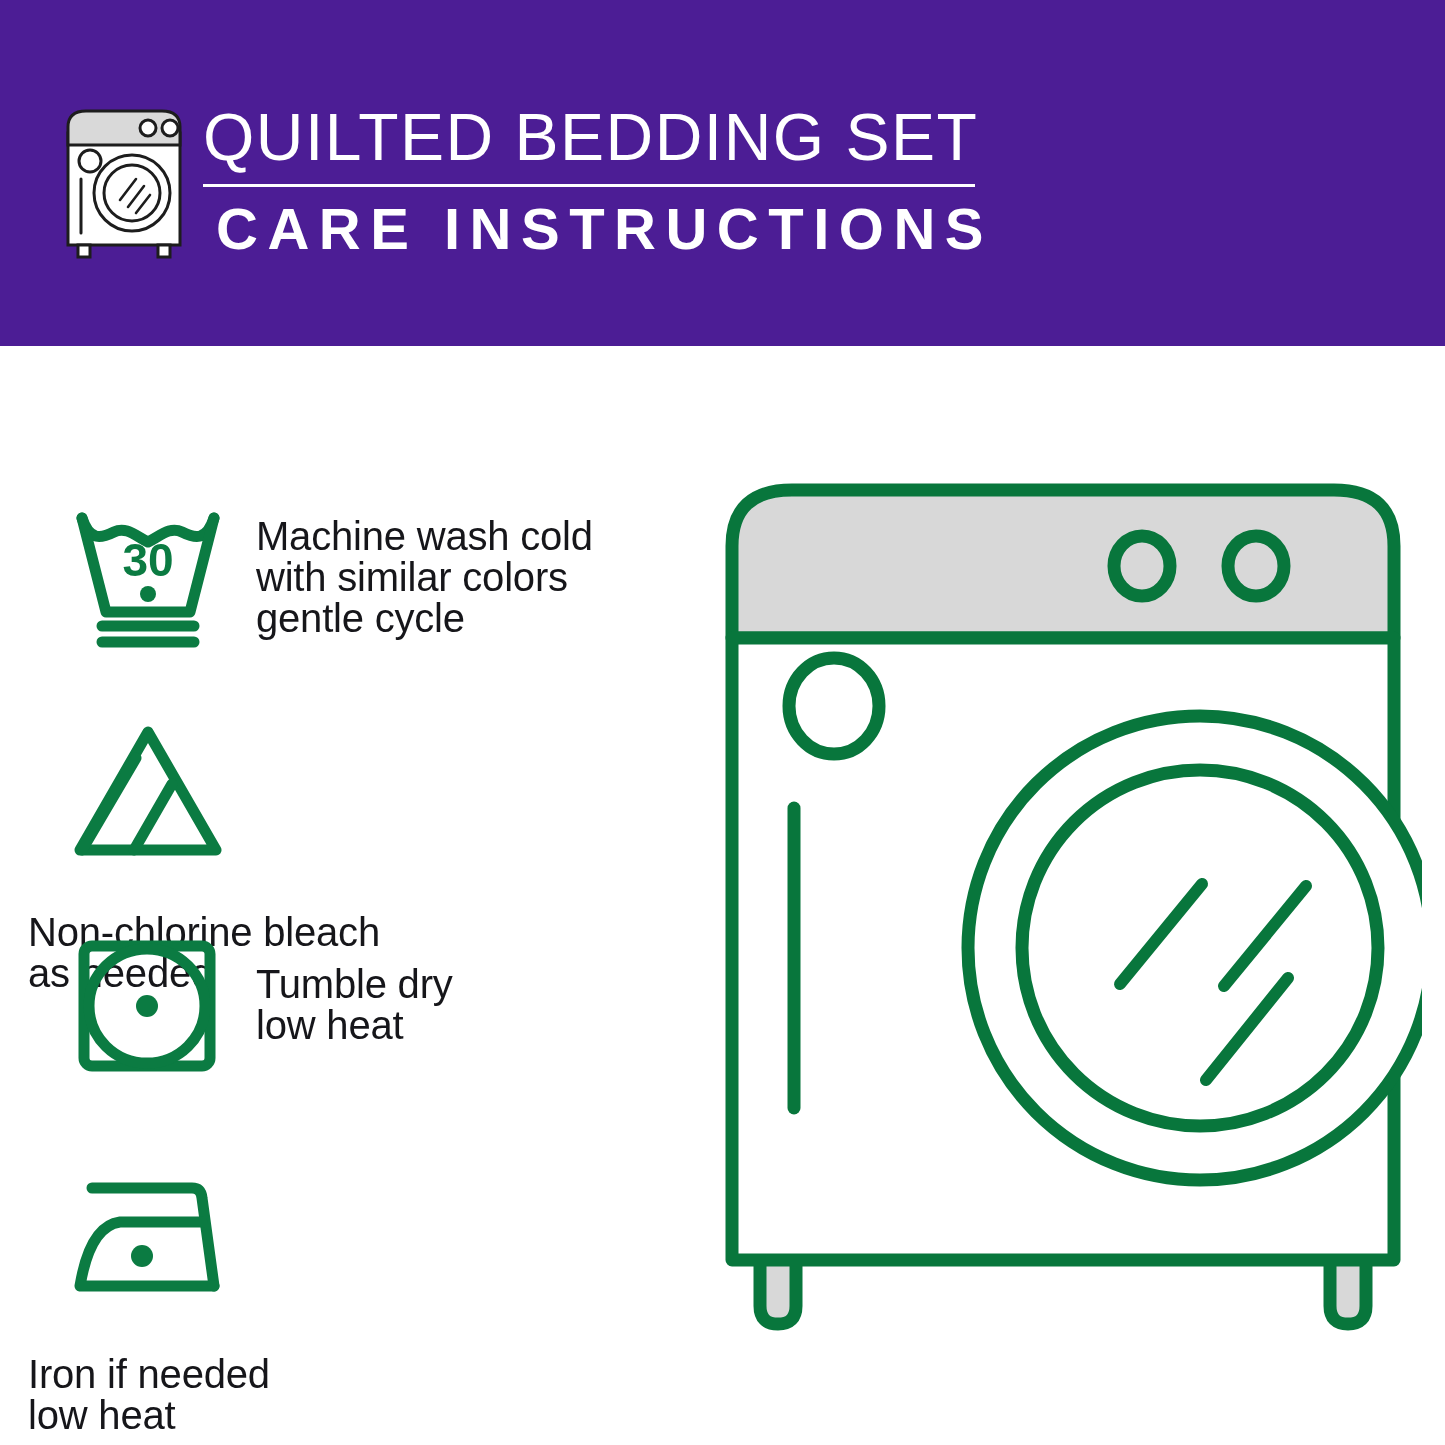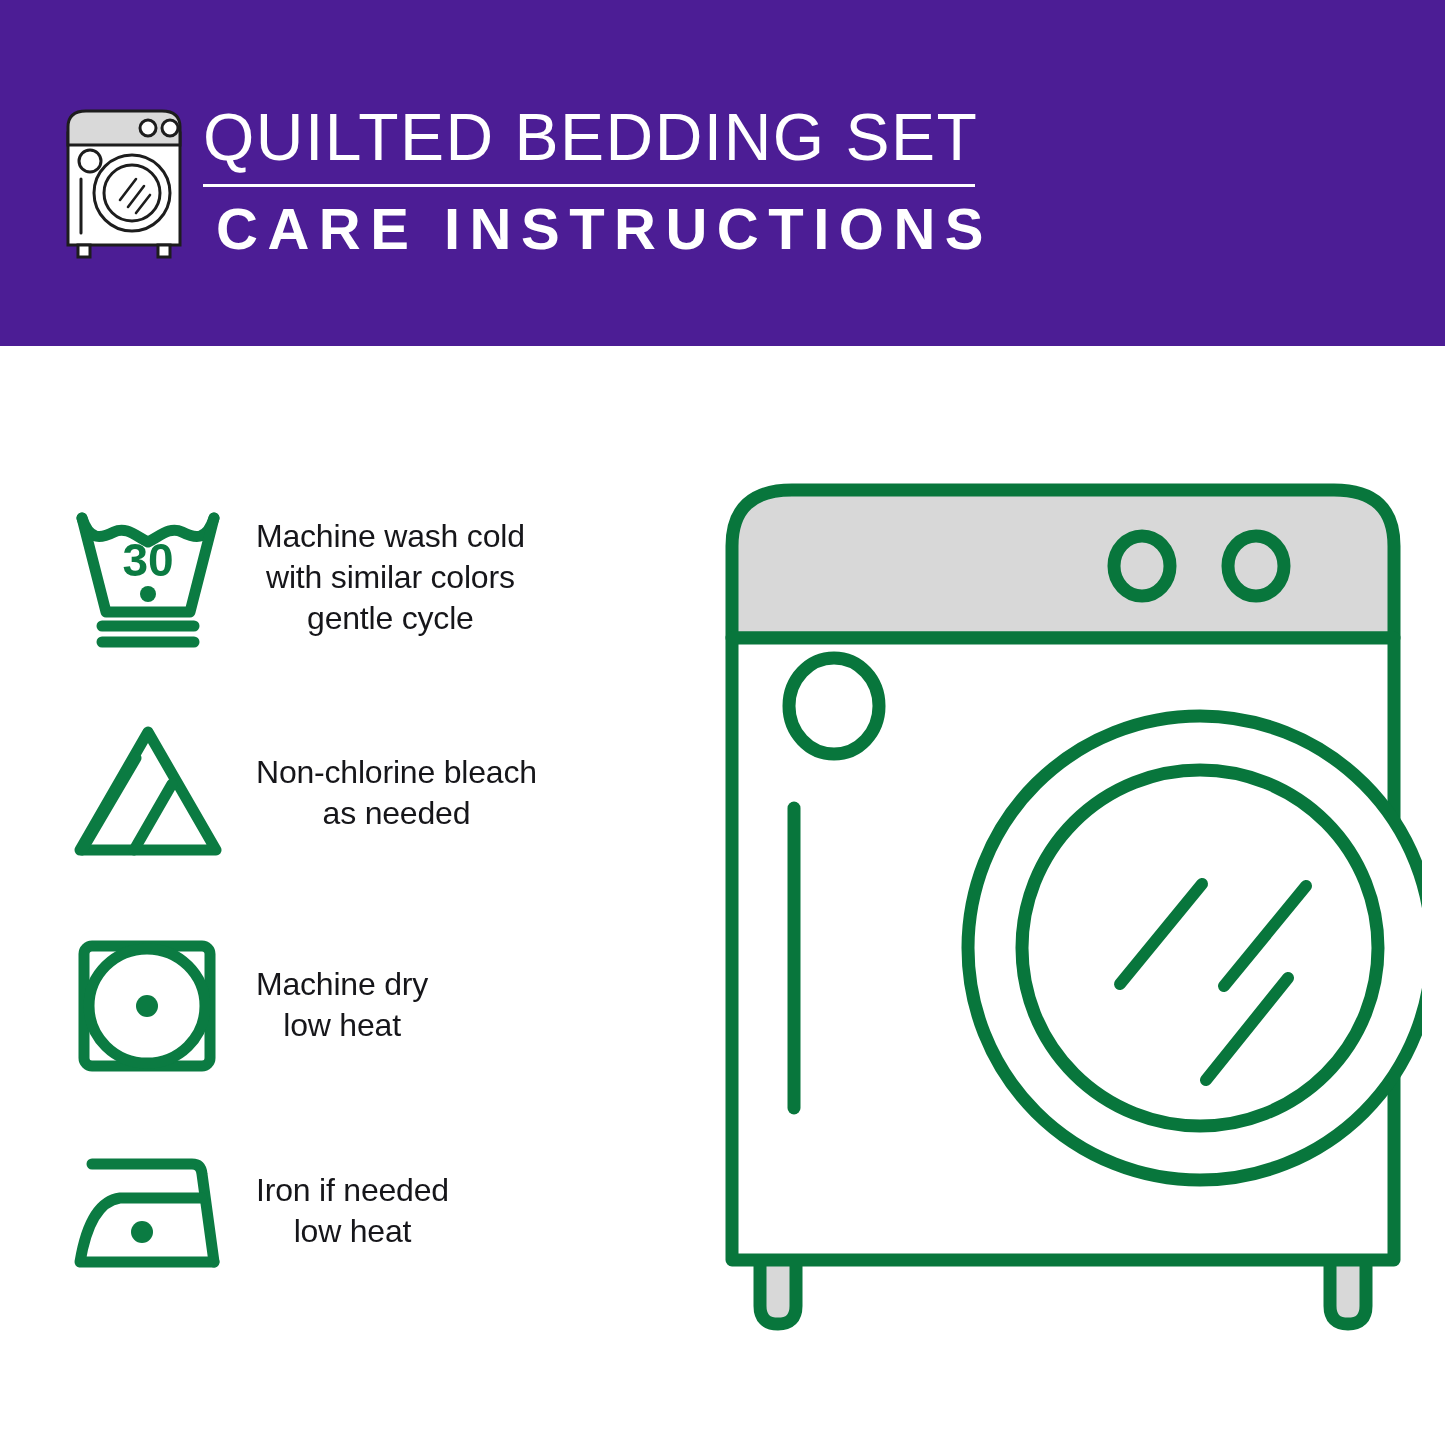--- a/index.html
+++ b/index.html
@@ -86,32 +86,31 @@
   .care-symbol {
     position: relative;
     width: 160px;
     margin-left: 68px;
     flex: 0 0 160px;
   }
   .care-label {
     margin-left: 28px;
     font-family: "Liberation Sans", sans-serif;
     font-weight: 400;
-    font-size: 32px;
+    font-size: 40px;
     line-height: 41px;
     color: #16161A;
     letter-spacing: -0.2px;
     white-space: pre-line;
-    text-align: center;
   }
 
   #row-wash   { top: 156px; }
-  #row-bleach { top: 374px; }
+  #row-bleach { top: 374px; flex-direction: column; }
   #row-dry    { top: 590px; }
-  #row-iron   { top: 800px; }
+  #row-iron   { top: 824px; flex-direction: column; }
 
   #row-wash .care-label   { margin-top: 14px; }
   #row-bleach .care-label { margin-top: 32px; }
   #row-dry .care-label    { margin-top: 28px; }
   #row-iron .care-label   { margin-top: 24px; }
 
   
   #machine {
     position: absolute;
     left: 722px;
@@ -200,21 +199,21 @@
     <div class="care-row" id="row-dry">
       <div class="care-symbol">
         <svg width="160" height="140" viewBox="0 0 160 140" xmlns="http://www.w3.org/2000/svg">
           <g fill="none" stroke="#0B7B42" stroke-width="11" stroke-linecap="round" stroke-linejoin="round">
             <rect x="16" y="10" width="126" height="120" rx="8" ry="8"></rect>
             <ellipse cx="79" cy="70" rx="58" ry="57"></ellipse>
           </g>
           <circle cx="79" cy="70" r="11" fill="#0B7B42"></circle>
         </svg>
       </div>
-      <div class="care-label">Machine dry
+      <div class="care-label">Tumble dry
 low heat</div>
     </div>
 
     <div class="care-row" id="row-iron">
       <div class="care-symbol">
         <svg width="160" height="130" viewBox="0 0 160 130" xmlns="http://www.w3.org/2000/svg">
           <g fill="none" stroke="#0B7B42" stroke-width="11" stroke-linecap="round" stroke-linejoin="round">
 
             <path d="M24 18 L124 18 Q133 18 134 28 L146 116"></path>
 

